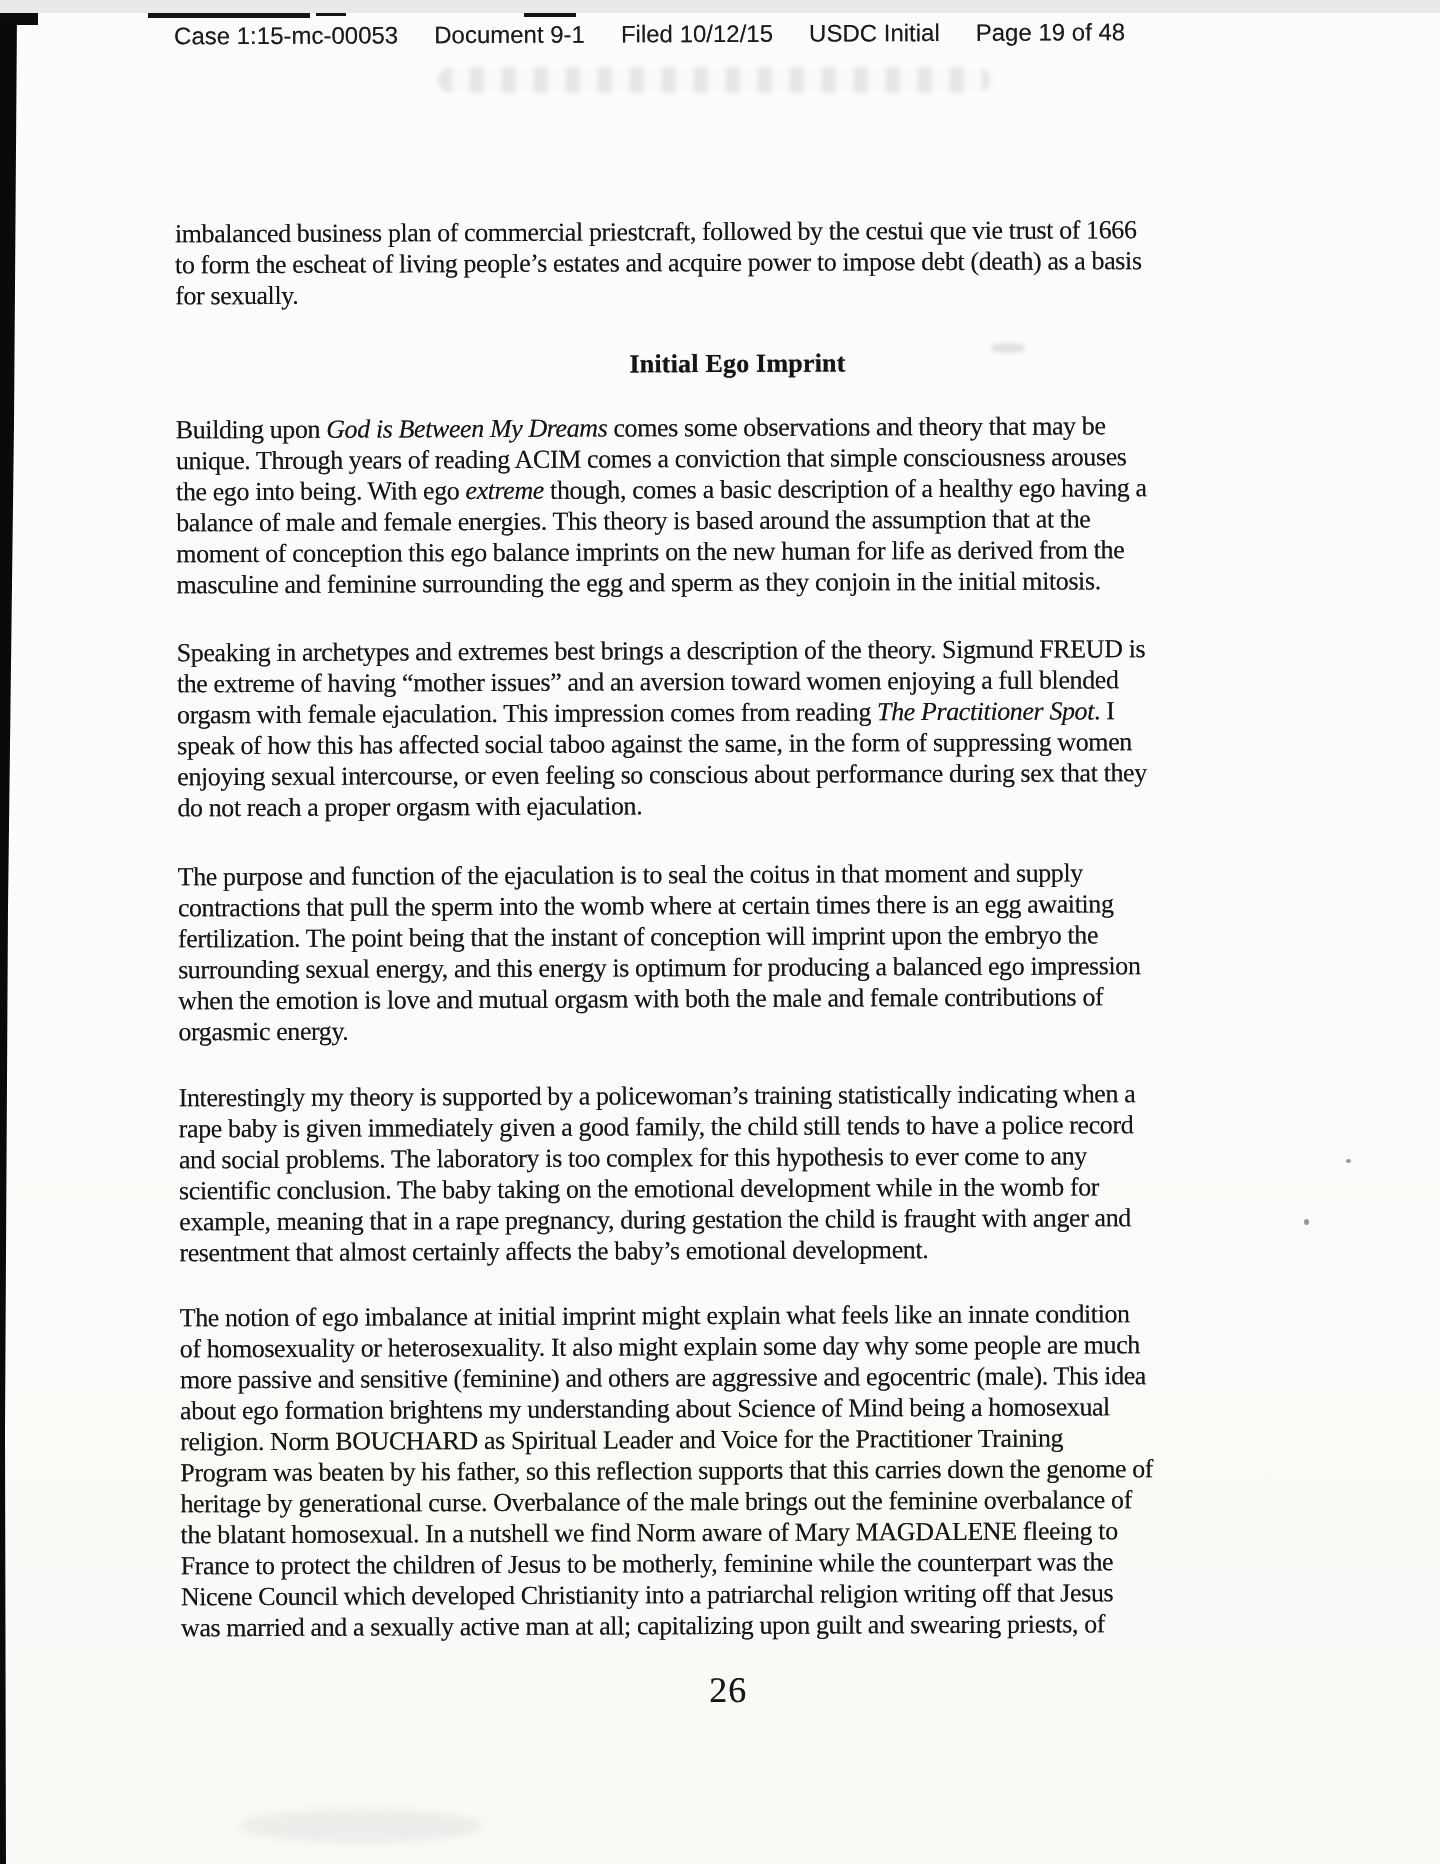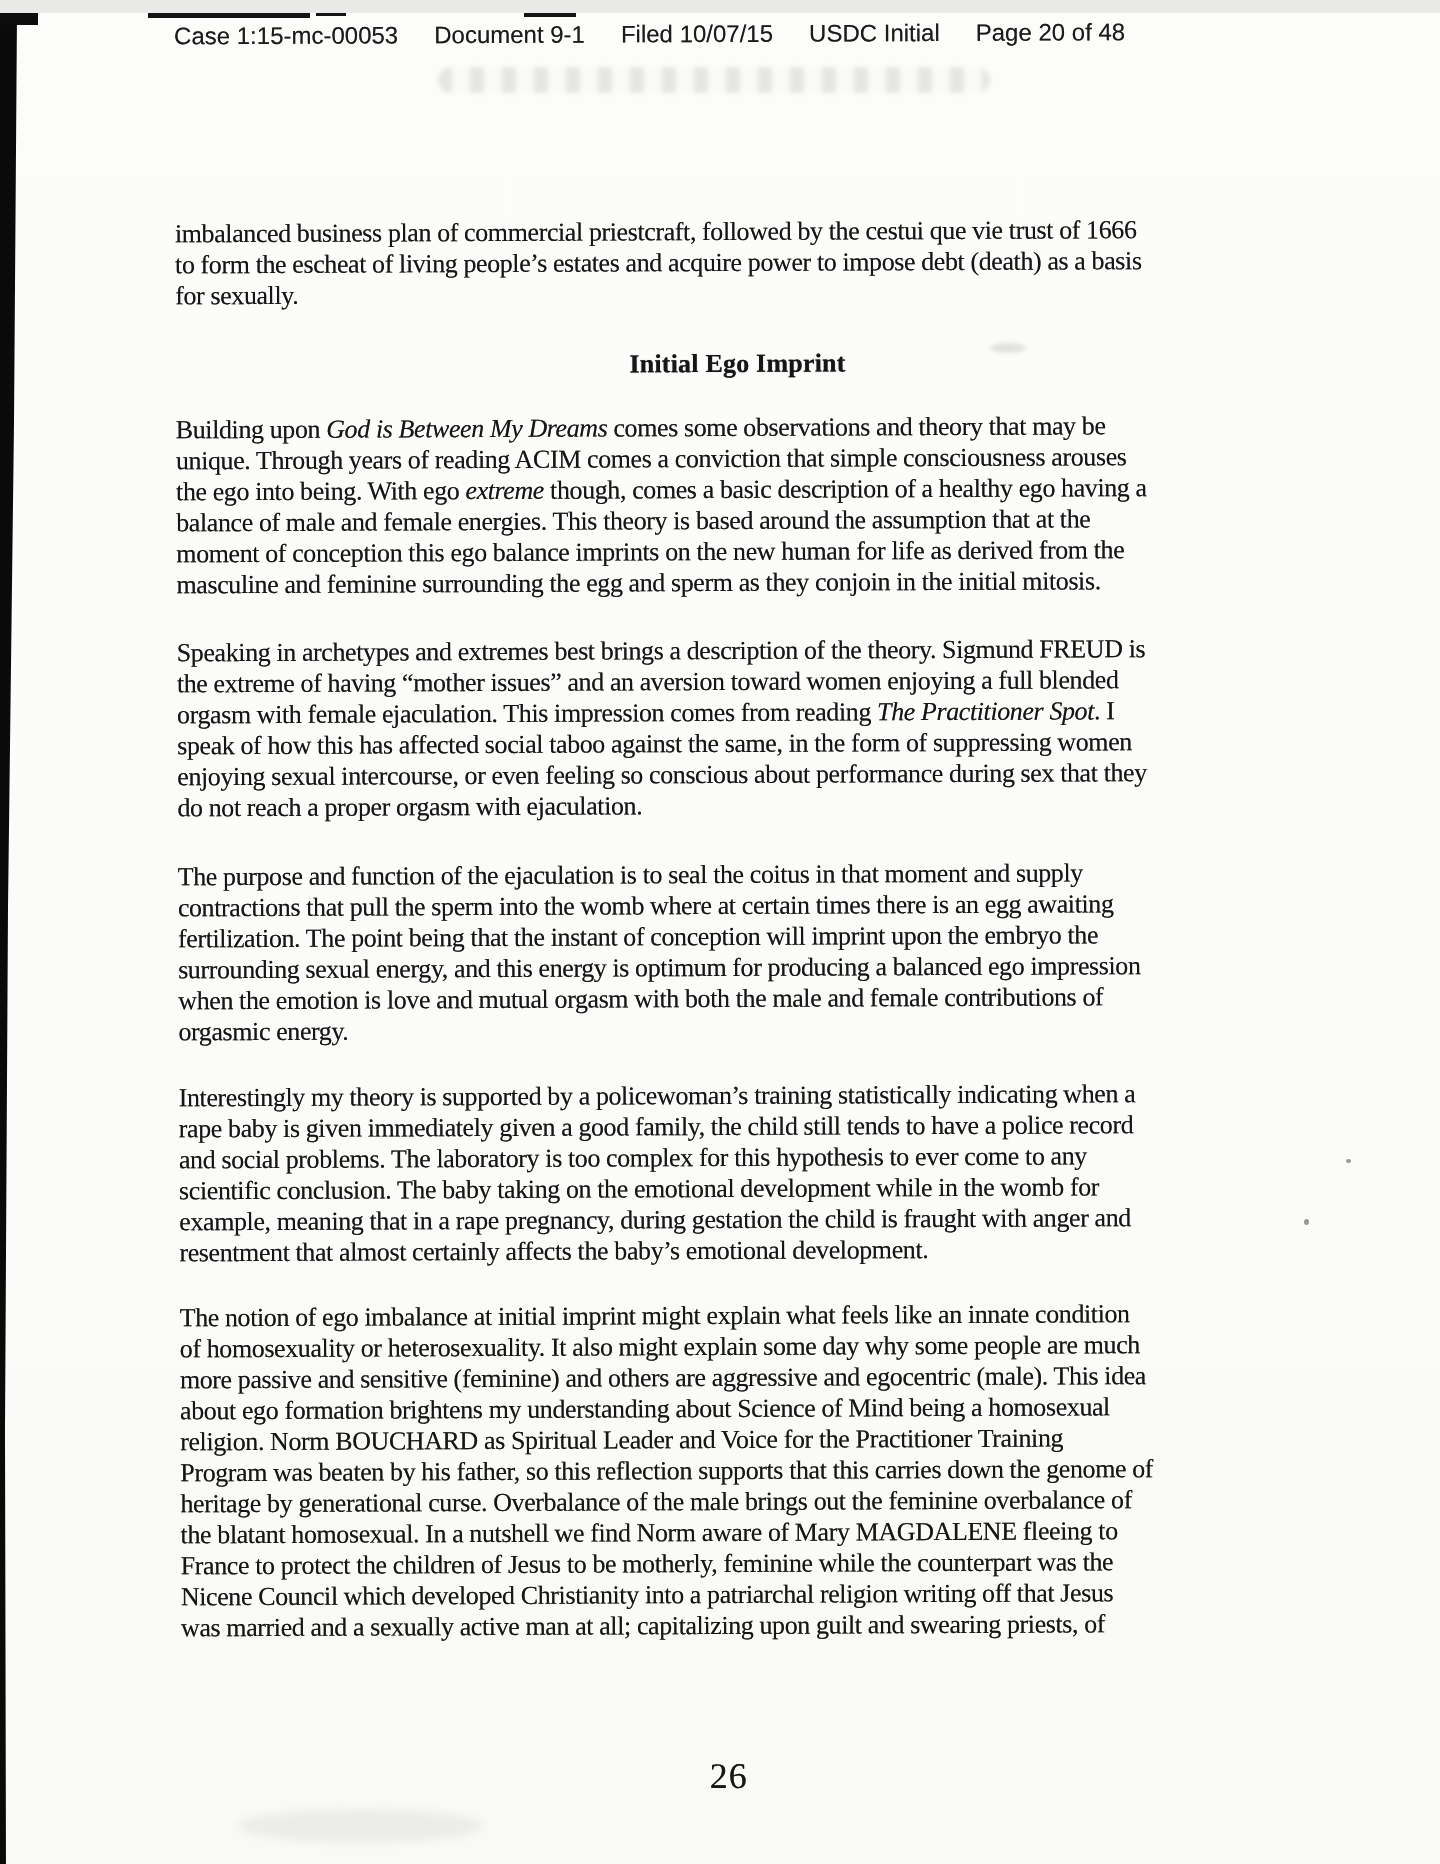--- a/index.html
+++ b/index.html
@@ -70,21 +70,21 @@
     text-shadow:0 0 0.6px rgba(22,22,22,0.65);
   }
   .p1 { top:203px; }
   .p2 { top:399px; }
   .p3 { top:622px; }
   .p4 { top:846px; }
   .p5 { top:1067px; }
   .p6 { top:1287px; }
   .it { font-style:italic; }
   .pagenum {
-    position:absolute; top:1742px; left:706px;
+    position:absolute; top:1656px; left:706px;
     font-size:36px; letter-spacing:1px;
     text-shadow:0 0 0.6px rgba(22,22,22,0.7);
   }
 </style>
 </head>
 <body>
 
 <div class="page">
 
   <div class="edge-strip"></div>
@@ -96,23 +96,23 @@
   <div class="smudge smudge-bottom"></div>
   <div class="smudge smudge-heading"></div>
   <div class="speck speck-1"></div>
   <div class="speck speck-2"></div>
 
   <div class="content">
 
     <div class="stamp">
       <span>Case 1:15-mc-00053</span>
       <span>Document 9-1</span>
-      <span>Filed 10/07/15</span>
+      <span>Filed 10/12/15</span>
       <span>USDC Initial</span>
-      <span>Page 20 of 48</span>
+      <span>Page 19 of 48</span>
     </div>
 
     <div class="para p1">
         <div><span>imbalanced business plan of commercial priestcraft, followed by the cestui que vie trust of 1666</span></div>
         <div><span>to form the escheat of living people’s estates and acquire power to impose debt (death) as a basis</span></div>
         <div><span>for sexually.</span></div>
       </div>
 
     <div class="heading">Initial Ego Imprint</div>
 

